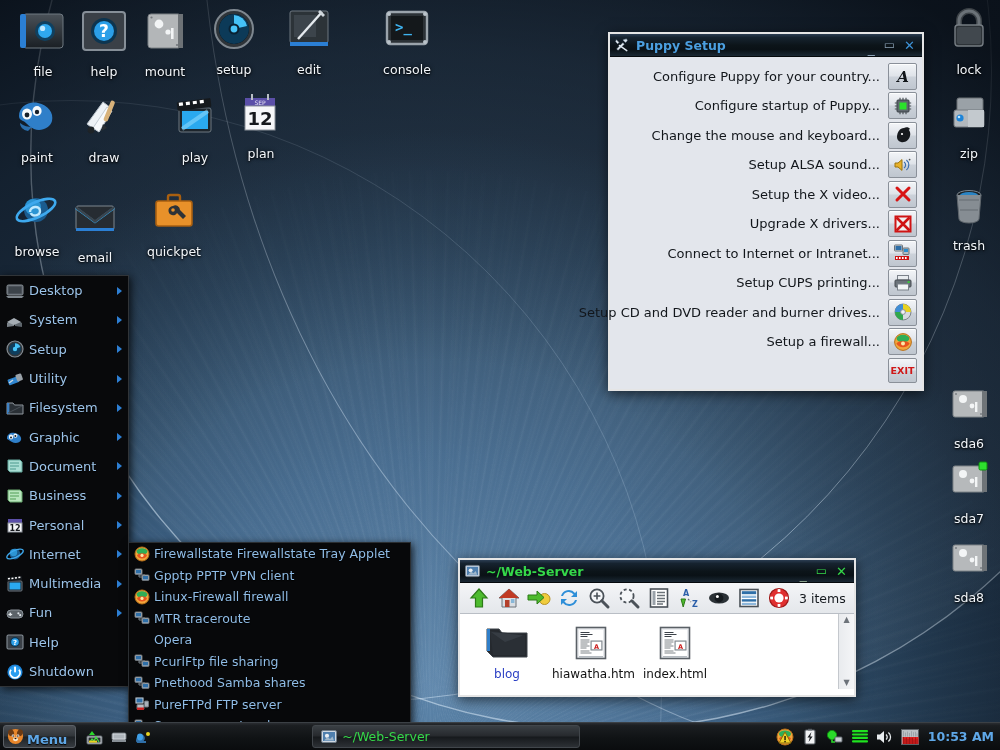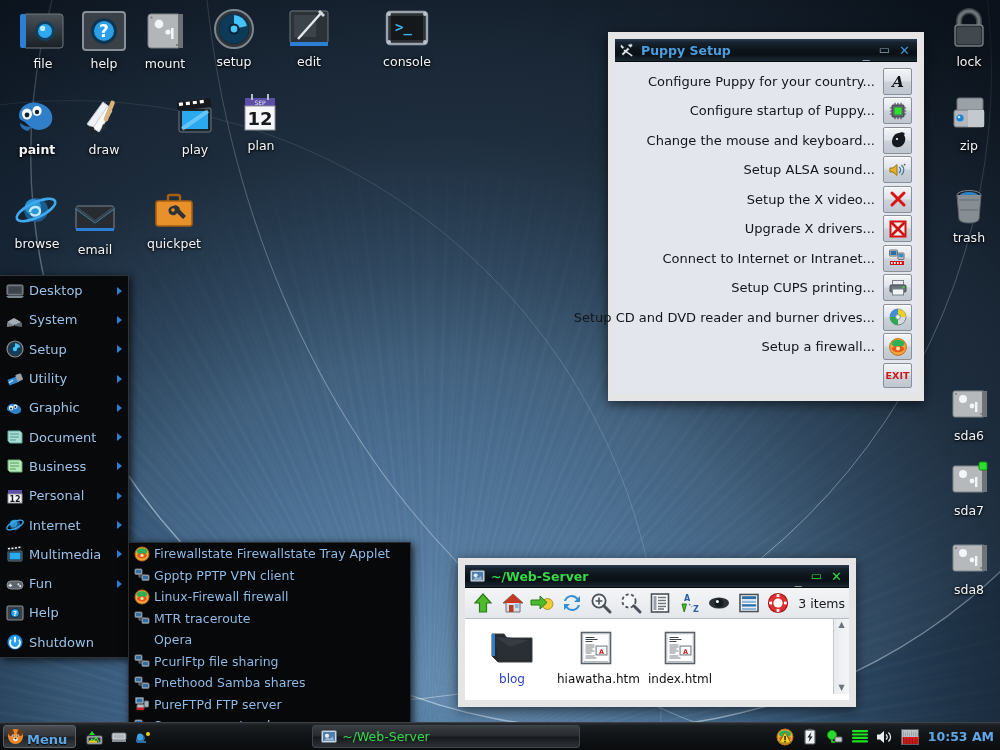--- a/index.html
+++ b/index.html
@@ -54,21 +54,21 @@
   }
   .wp-arc3{
     position:absolute;left:-520px;top:100px;width:1180px;height:1180px;border-radius:50%;
     border:1.2px solid rgba(210,232,250,.20);
   }
 
   
   .dicon{position:absolute;width:74px;text-align:center;cursor:pointer;}
   .dicon .glyph{height:48px;display:flex;align-items:flex-end;justify-content:center;}
   .dicon .lbl{
-    margin-top:2px;font-size:12.5px;color:#f2f6fa;
+    margin-top:10px;font-size:12.5px;color:#f2f6fa;
     text-shadow:0 1px 2px rgba(0,0,0,.95),0 0 4px rgba(0,0,0,.8);
     white-space:nowrap;
   }
 
   
   #mainmenu{
     position:absolute;left:0;top:275px;width:128px;
     background:#08090b;border:1px solid #303438;border-left:none;
     box-shadow:2px 2px 8px rgba(0,0,0,.75);z-index:40;
   }
@@ -97,21 +97,21 @@
     box-shadow:2px 2px 8px rgba(0,0,0,.75);z-index:41;
   }
   .si{display:flex;align-items:center;height:21.5px;padding:0 4px 0 5px;cursor:pointer;}
   .si .ic{width:16px;height:16px;flex:0 0 16px;display:flex;align-items:center;justify-content:center;}
   .si .tx{font-size:12.5px;color:#8fbce6;margin-left:4px;white-space:nowrap;text-shadow:0 1px 1px #000;}
   .si.noicon .ic{visibility:hidden;}
 
   
   .win{position:absolute;z-index:30;}
   .win .frame{
-    border:7px solid #e5e5e5;
+    border:2px solid #e5e5e5;
     background:#eab308;
     box-shadow:0 3px 12px rgba(0,0,0,.6);
   }
   .tbar{
     height:22px;display:flex;align-items:center;padding:0 2px 0 4px;
     background:linear-gradient(to bottom,#2b3d52 0%,#16232f 16%,#0c1419 52%,#0a1116 70%,#1a2833 100%);
     border-bottom:1px solid #05090c;
   }
   .tbar .ticon{width:16px;height:16px;flex:0 0 16px;display:flex;align-items:center;justify-content:center;}
   .tbar .ttl{font-size:12.5px;margin-left:6px;flex:1;white-space:nowrap;font-weight:bold;}
@@ -275,21 +275,21 @@
           <rect x="7" y="10" width="32" height="24" fill="#14181b"></rect>
           <text x="11" y="26" font-size="14" font-weight="bold" fill="#3fb3f0" font-family="DejaVu Sans Mono">&gt;_</text>
           <circle cx="5" cy="8" r="2" fill="#b9c2c9"></circle>
           <circle cx="41" cy="8" r="2" fill="#b9c2c9"></circle>
           <circle cx="5" cy="36" r="2" fill="#b9c2c9"></circle>
           <circle cx="41" cy="36" r="2" fill="#b9c2c9"></circle>
         </svg>
       </div>
       <div class="lbl">console</div>
     </div>
-    <div class="dicon" style="left: 0px; top: 92px; font-weight: bold;">
+    <div class="dicon" style="left: 0px; top: 92px;">
       <div class="glyph">
         <svg width="46" height="46" viewBox="0 0 46 46">
           <path d="M5 22 C5 13 14 7 24 9 C34 11 40 19 38 27 C36 34 27 38 20 35 C14 32 12 28 9 27 C6 26 5 24 5 22 Z" fill="#2f7fc9"></path>
           <ellipse cx="13" cy="20" rx="5" ry="5.5" fill="#f5f9fc"></ellipse>
           <circle cx="13" cy="21" r="2.4" fill="#17202a"></circle>
           <ellipse cx="23" cy="17" rx="4.6" ry="5" fill="#f5f9fc"></ellipse>
           <circle cx="23" cy="18" r="2.2" fill="#17202a"></circle>
           <path d="M6 29 C10 32 14 33 18 33 L14 37 C9 36 6 33 6 29 Z" fill="#2a6ead"></path>
         </svg>
       </div>
@@ -488,20 +488,31 @@
     </div>
     <div class="mi">
       <span class="ic">
         <svg width="20" height="20" viewBox="0 0 20 20">
           <rect x="3" y="9" width="11" height="6" rx="1" fill="#2f85cf" transform="rotate(-20 8 12)"></rect>
           <rect x="11" y="5" width="6" height="7" rx="1" fill="#9aa2a9" transform="rotate(-20 14 8)"></rect>
           <path d="M4 14 L8 11" stroke="#cfd8df" stroke-width="1.4"></path>
         </svg>
       </span>
       <span class="tx">Utility</span>
+      <span class="arr"></span>
+    </div>
+    <div class="mi">
+      <span class="ic">
+        <svg width="20" height="20" viewBox="0 0 20 20">
+          <path d="M2 5 L8 5 L9.5 7 L18 7 L18 16 L2 16 Z" fill="#2a3036" stroke="#8e969d"></path>
+          <rect x="2" y="5" width="2.4" height="11" fill="#3f82c4"></rect>
+          <path d="M3 15 L17 8" stroke="#495058" stroke-width="1"></path>
+        </svg>
+      </span>
+      <span class="tx">Filesystem</span>
       <span class="arr"></span>
     </div>
     <div class="mi">
       <span class="ic">
         <svg width="20" height="20" viewBox="0 0 20 20">
           <path d="M2 11 C2 7 6 5 10 6 C14 7 17 10 16 13 C15 16 10 17 7 15 C5 14 4 13 2 12 Z" fill="#2f7fc9"></path>
           <ellipse cx="6" cy="10" rx="2.2" ry="2.4" fill="#f5f9fc"></ellipse>
           <circle cx="6" cy="10.4" r="1" fill="#17202a"></circle>
           <ellipse cx="10.4" cy="8.6" rx="2" ry="2.2" fill="#f5f9fc"></ellipse>
           <circle cx="10.4" cy="9" r="1" fill="#17202a"></circle>

